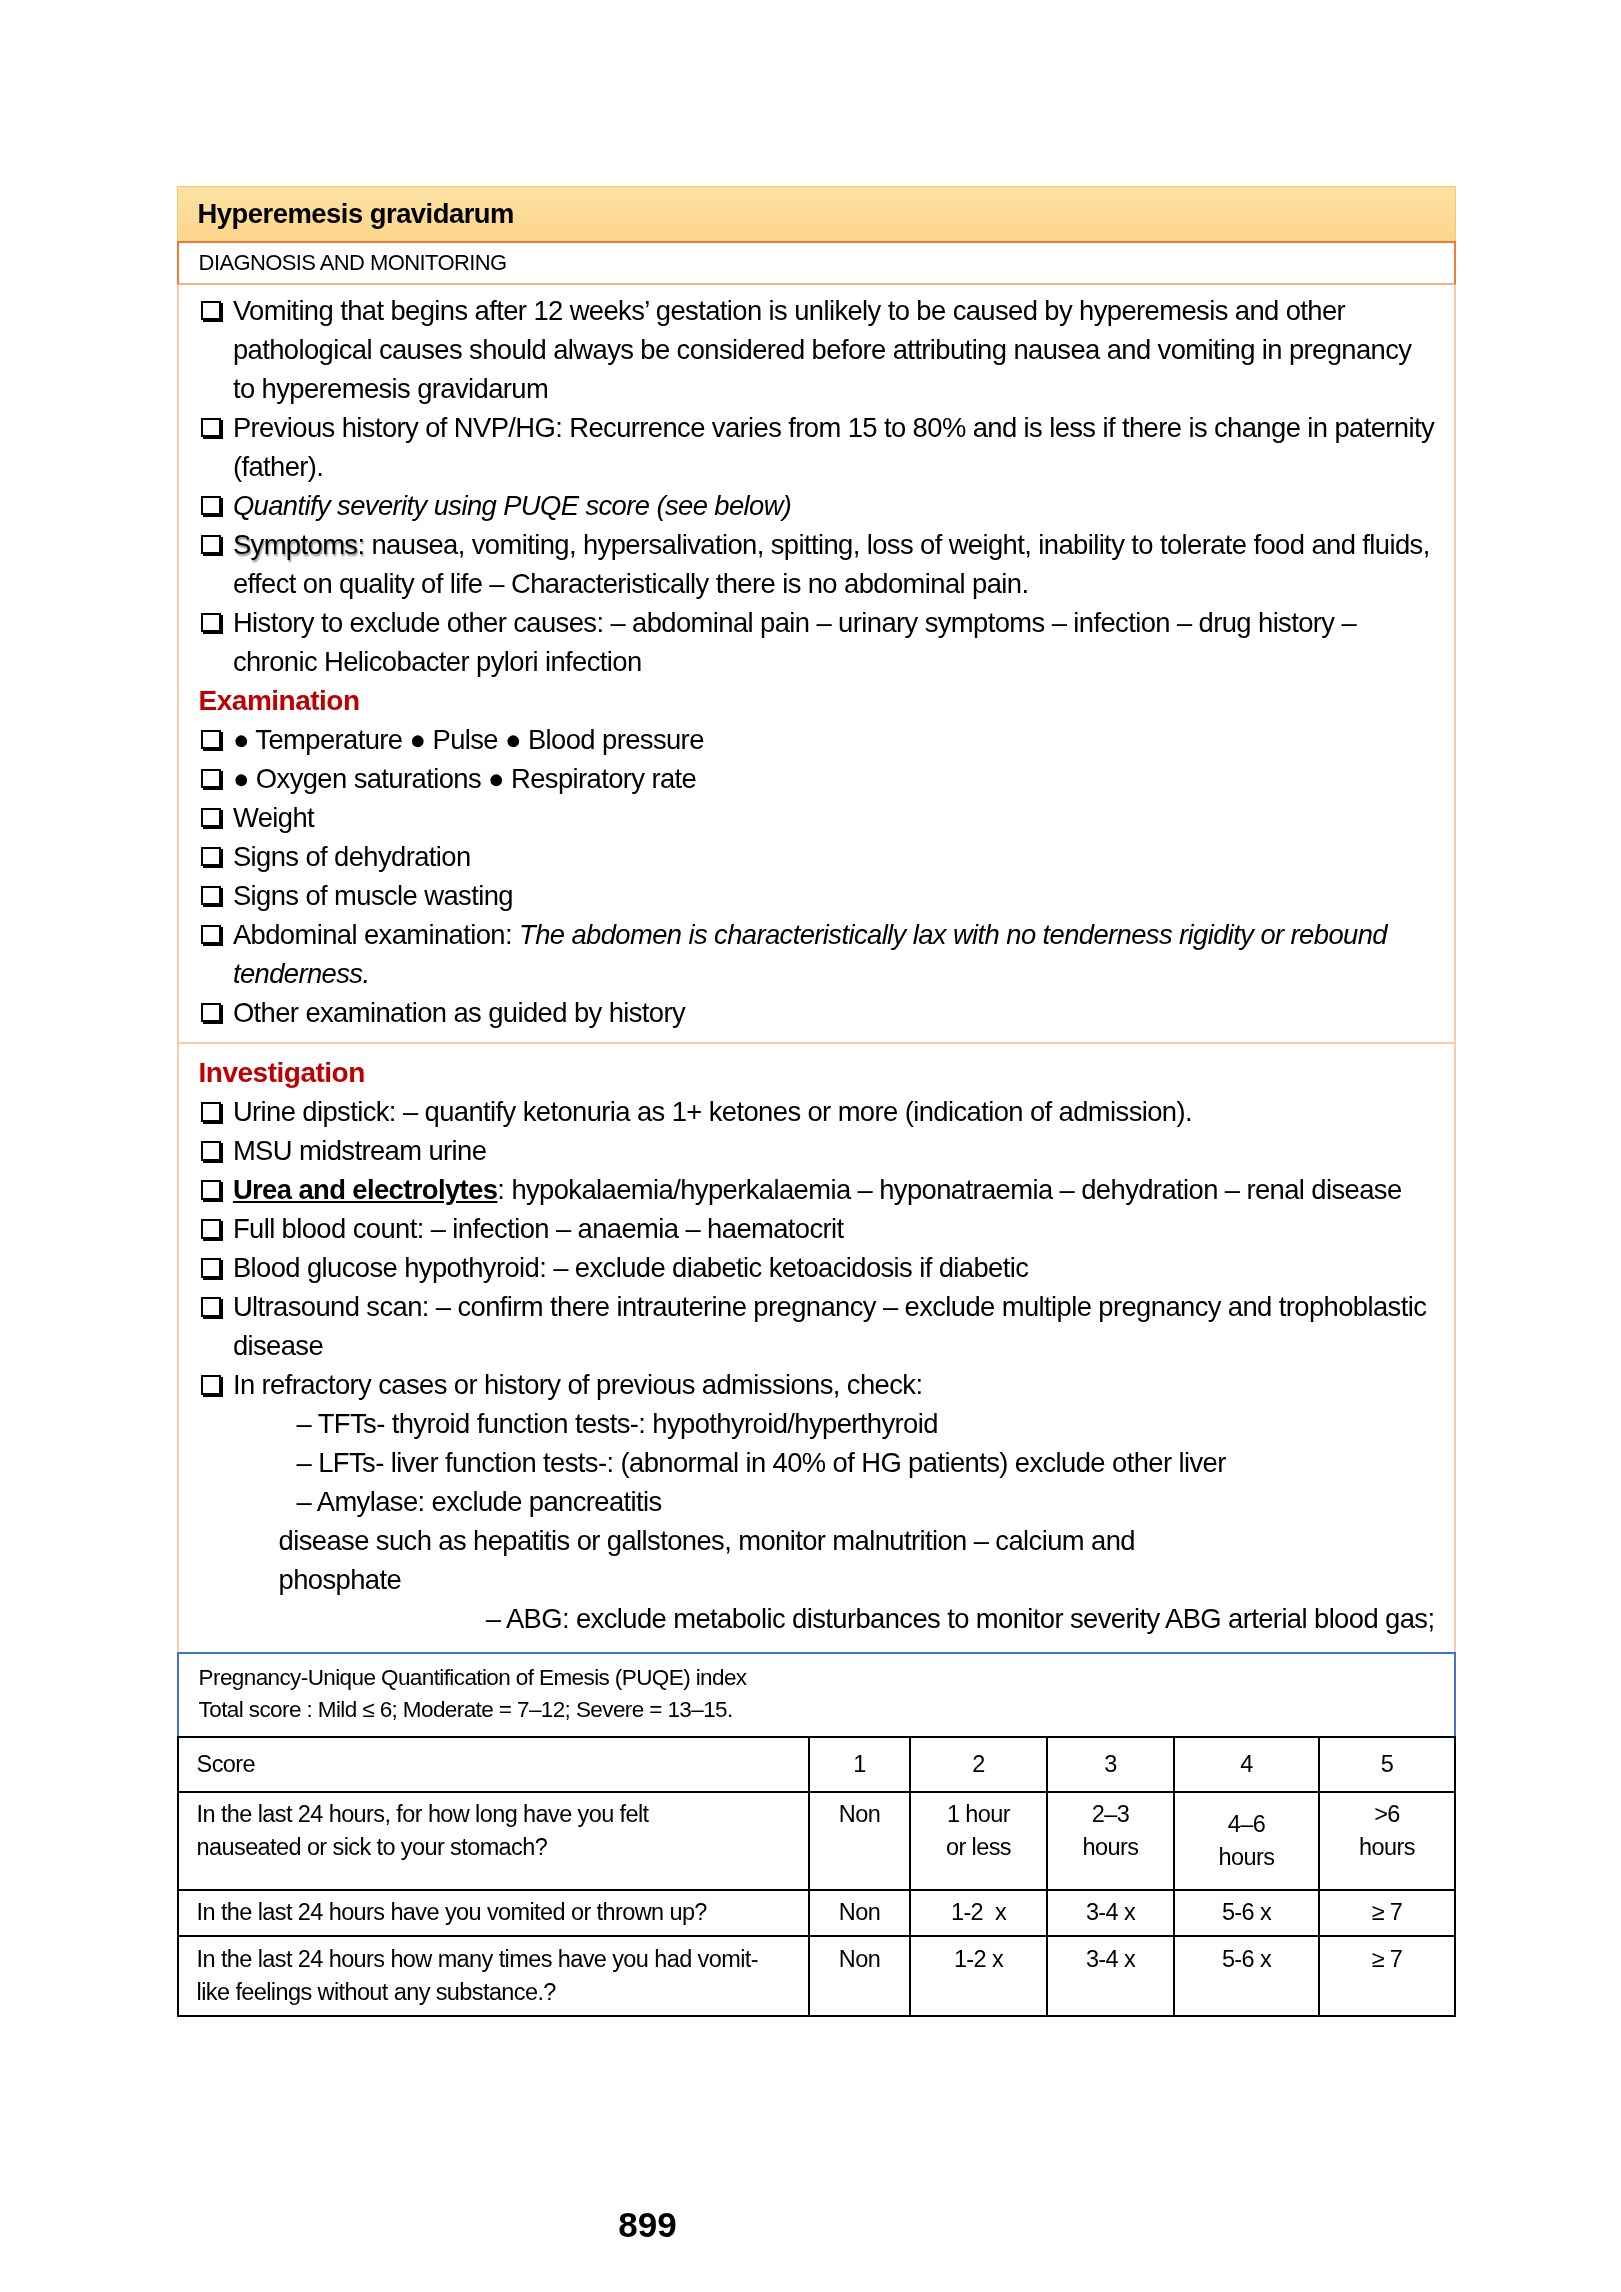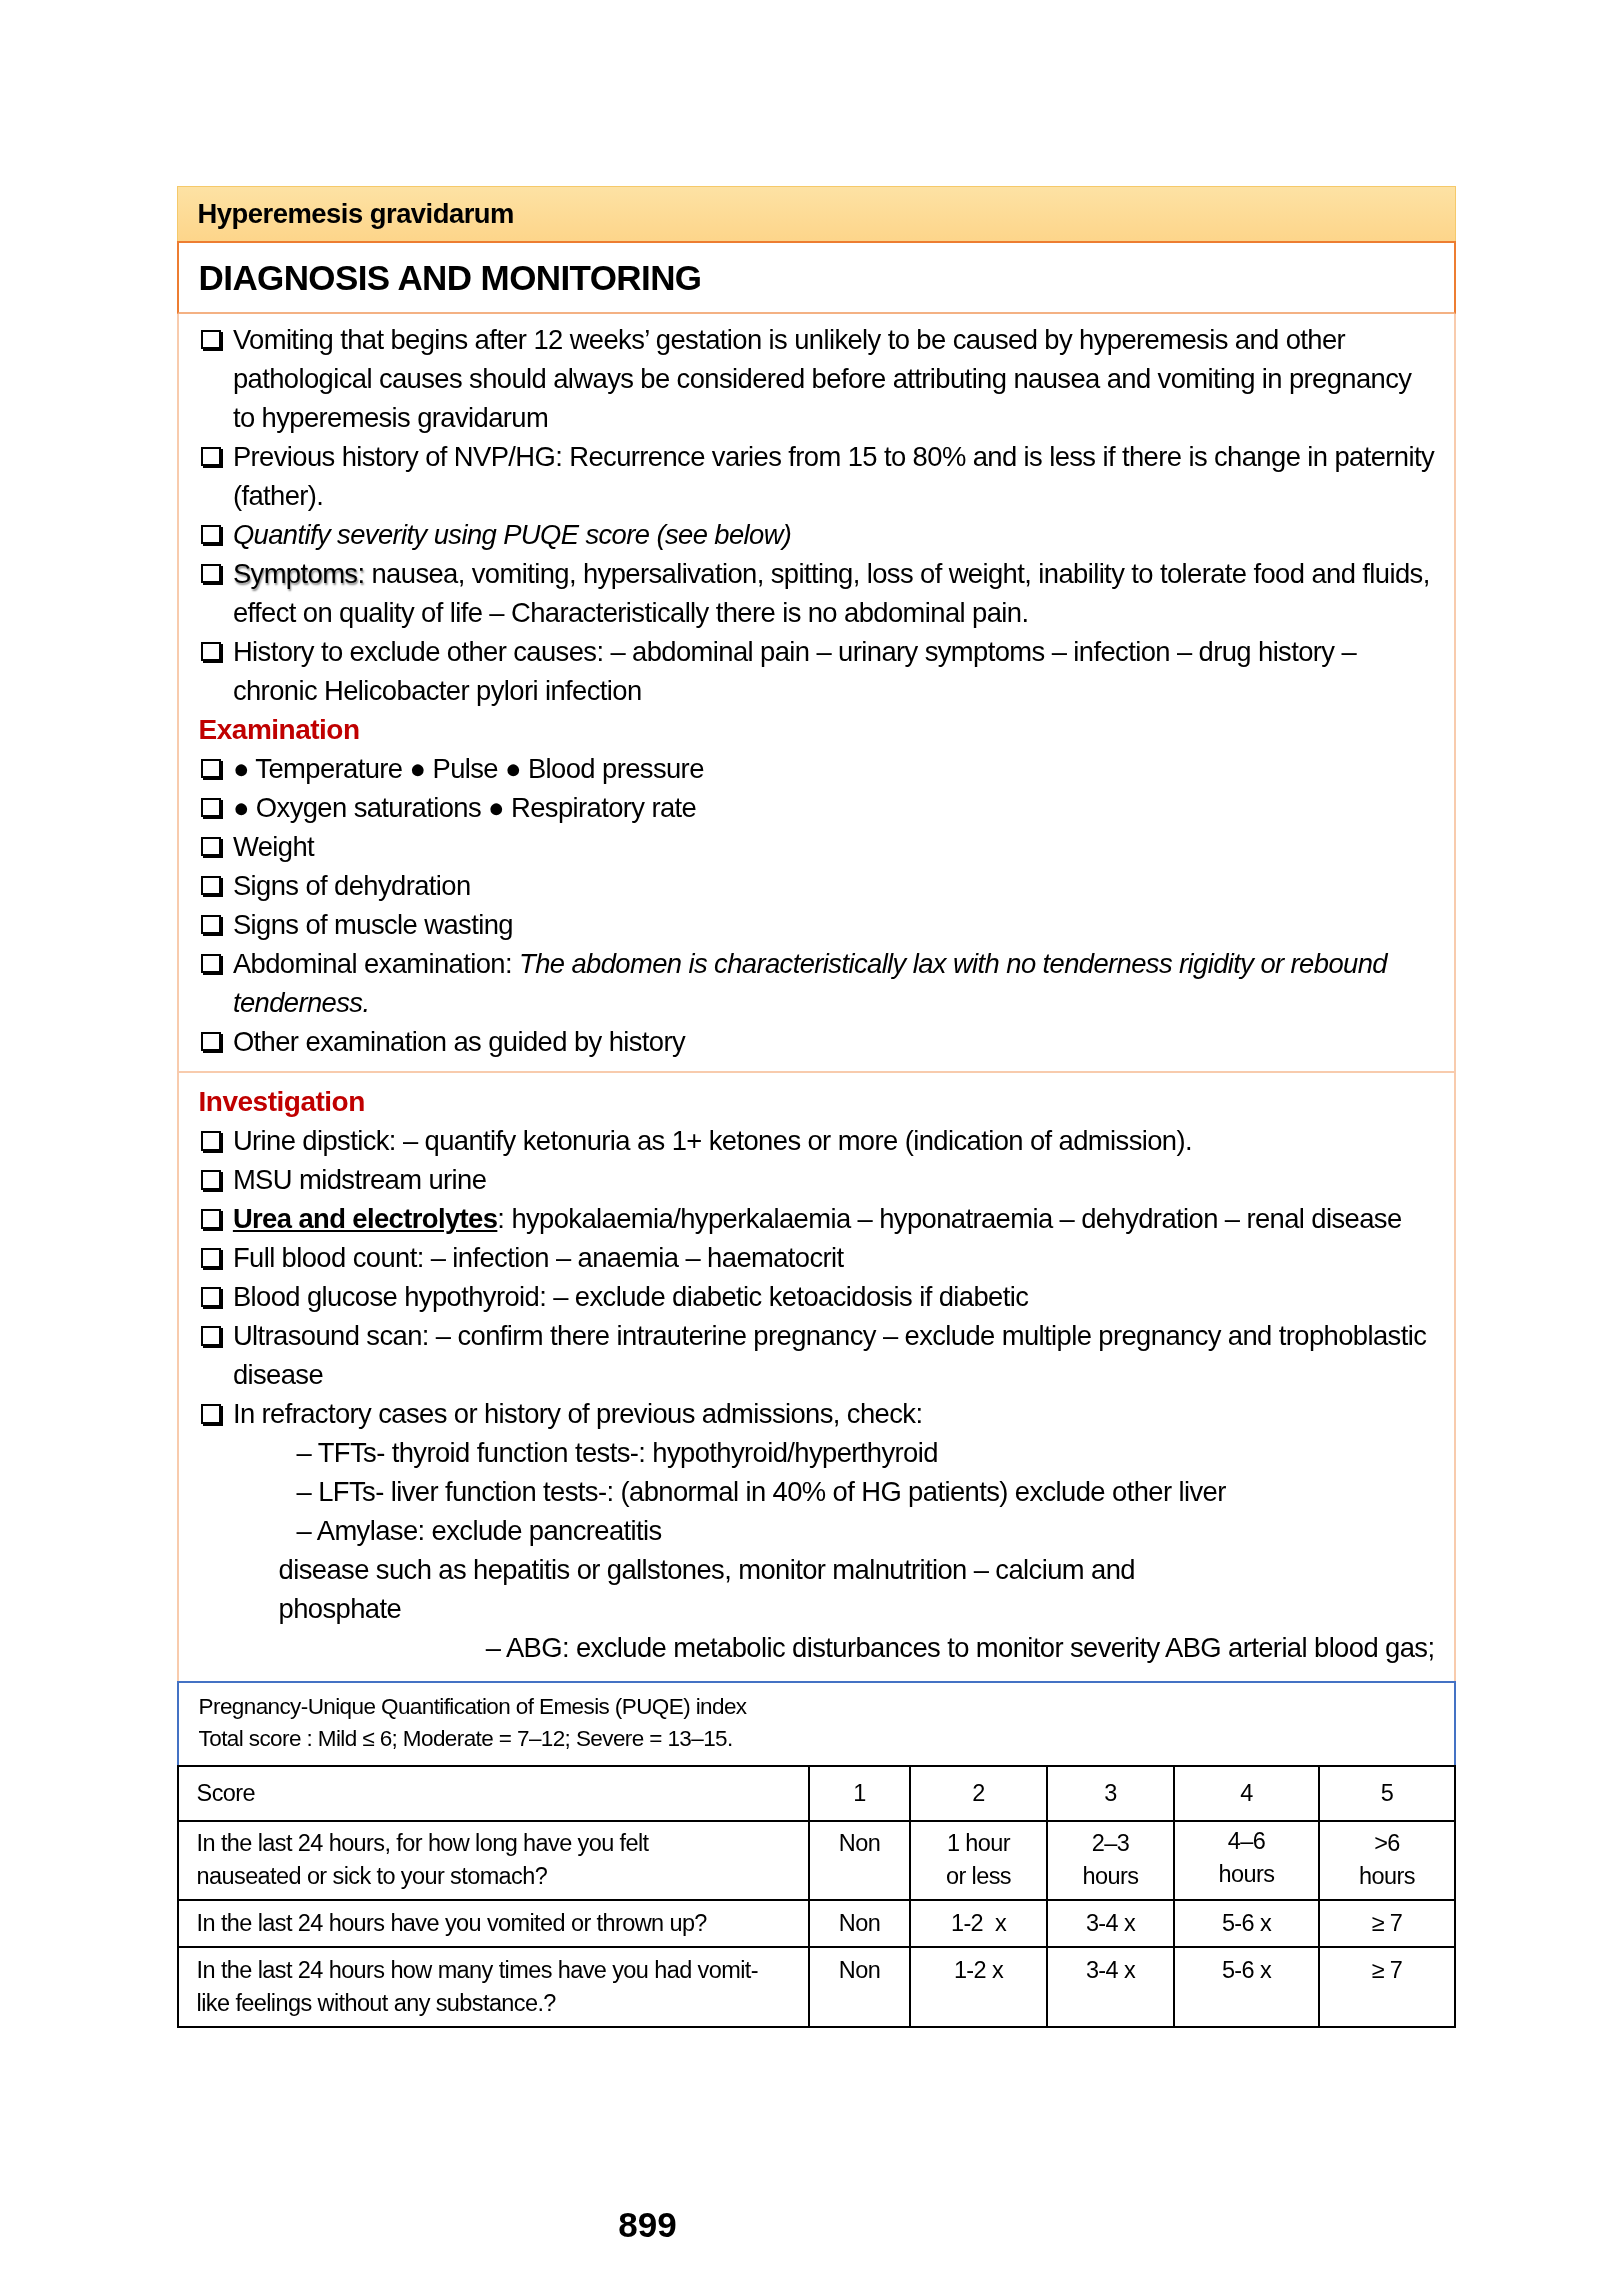--- a/index.html
+++ b/index.html
@@ -6,24 +6,24 @@
   body { width: 1621px; height: 2293px; position: relative; font-family: "Liberation Sans", sans-serif; color: #000; }
   .page { position: absolute; left: 177px; top: 186px; width: 1279px; }
   .title-bar {
     height: 55px; box-sizing: border-box;
     background: linear-gradient(to bottom, #fde2a4 0%, #fdd58a 100%);
     border: 1px solid #f5c96a; border-bottom: none;
     padding: 0 19.6px; display: flex; align-items: center;
     font-weight: bold; font-size: 27.4px; letter-spacing: -0.5px;
   }
   .section-bar {
-    height: 73px; box-sizing: border-box;
+    height: 44px; box-sizing: border-box;
     border: 2.9px solid #ed7d31; border-bottom: 2px solid #f4b183;
     padding: 0 19.6px; display: flex; align-items: center;
-    font-weight: bold; font-size: 35px; letter-spacing: -0.6px;
+    font-weight: normal; font-size: 22px; letter-spacing: -0.6px;
   }
   .block {
     border-left: 2.9px solid #f8cbad; border-right: 2.9px solid #f8cbad;
     padding: 5.9px 19.6px 9.8px 19.6px;
   }
   .block.sep { border-top: 2.9px solid #f8cbad; }
   .heading { color: #c00000; font-weight: bold; font-size: 28px; line-height: 39px; letter-spacing: -0.5px; }
   .item { display: flex; font-size: 27.4px; line-height: 39px; letter-spacing: -0.6px; }
   .box {
     flex: 0 0 auto; width: 19.6px; height: 19.6px; border: 2px solid #000;
@@ -163,21 +163,21 @@
       <td class="num">2</td>
       <td class="num">3</td>
       <td class="num">4</td>
       <td class="num">5</td>
     </tr>
     <tr>
       <td style="padding-right:59px;">In the last 24 hours, for how long have you felt nauseated or sick to your stomach?</td>
       <td class="num">Non</td>
       <td class="num" style="padding:5.9px 29px;">1 hour or less</td>
       <td class="num" style="padding:5.9px 29px;">2–3 hours</td>
-      <td class="num" style="padding:3px 35px;margin-top:46px;">4–6 hours</td>
+      <td class="num" style="padding:15px 35px;margin-top:46px;">4–6 hours</td>
       <td class="num" style="padding:5.9px 29px;">&gt;6 hours</td>
     </tr>
     <tr>
       <td>In the last 24 hours have you vomited or thrown up?</td>
       <td class="num">Non</td>
       <td class="num" style="white-space:pre;">1-2  x</td>
       <td class="num">3-4 x</td>
       <td class="num">5-6 x</td>
       <td class="num">≥ 7</td>
     </tr>

